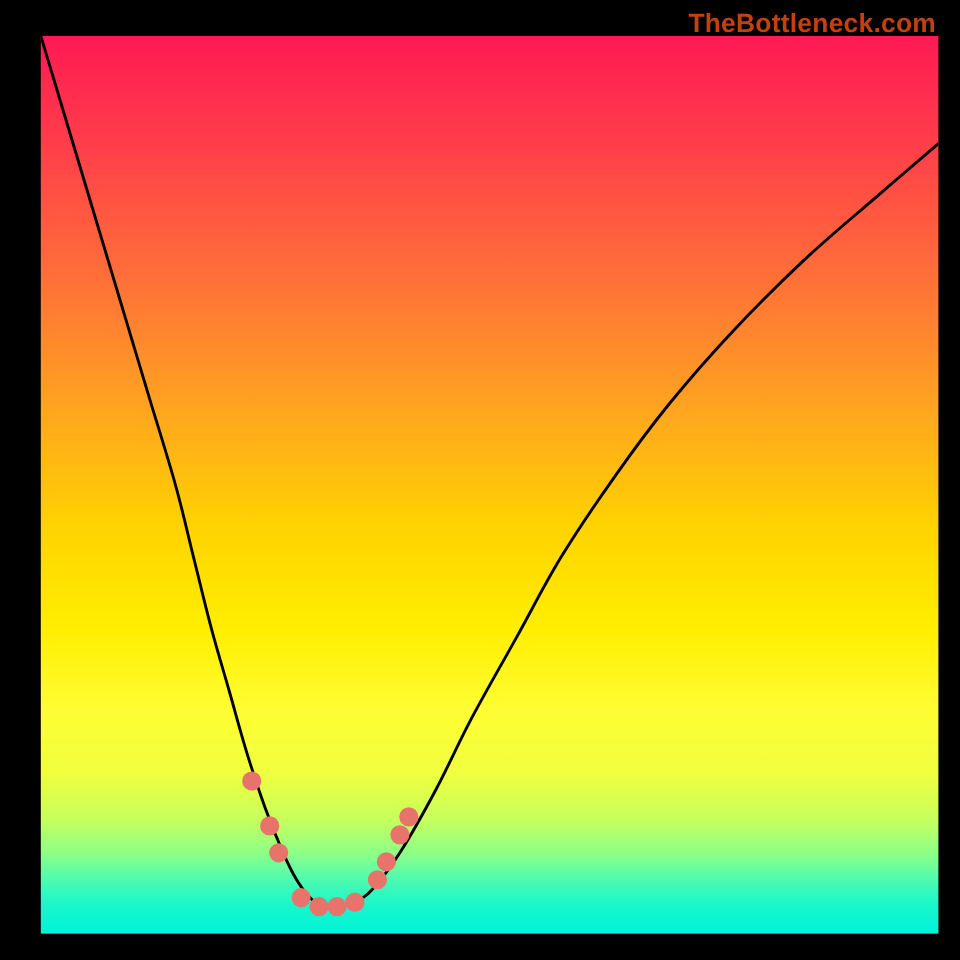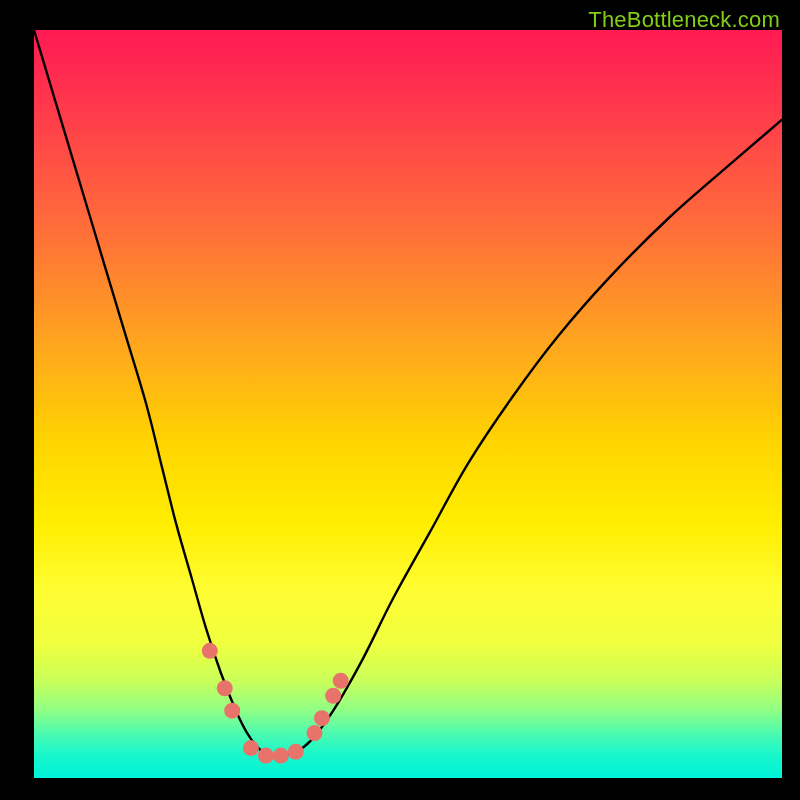--- a/index.html
+++ b/index.html
@@ -29,23 +29,23 @@
       #c9ff5a 87%,
       #8fff86 91%,
       #4dfbb0 94%,
       #17f6cc 97%,
       #00f3d9 100%);
   }
   .watermark {
     position: absolute;
     top: 7px;
     right: 20px;
-    color: #84cc16;
+    color: #c2410c;
     font-size: 22px;
-    font-weight: 400;
+    font-weight: 700;
     letter-spacing: 0.2px;
     user-select: none;
   }
   svg.overlay {
     position: absolute;
     left: 0;
     top: 0;
   }
 </style>
 </head>

